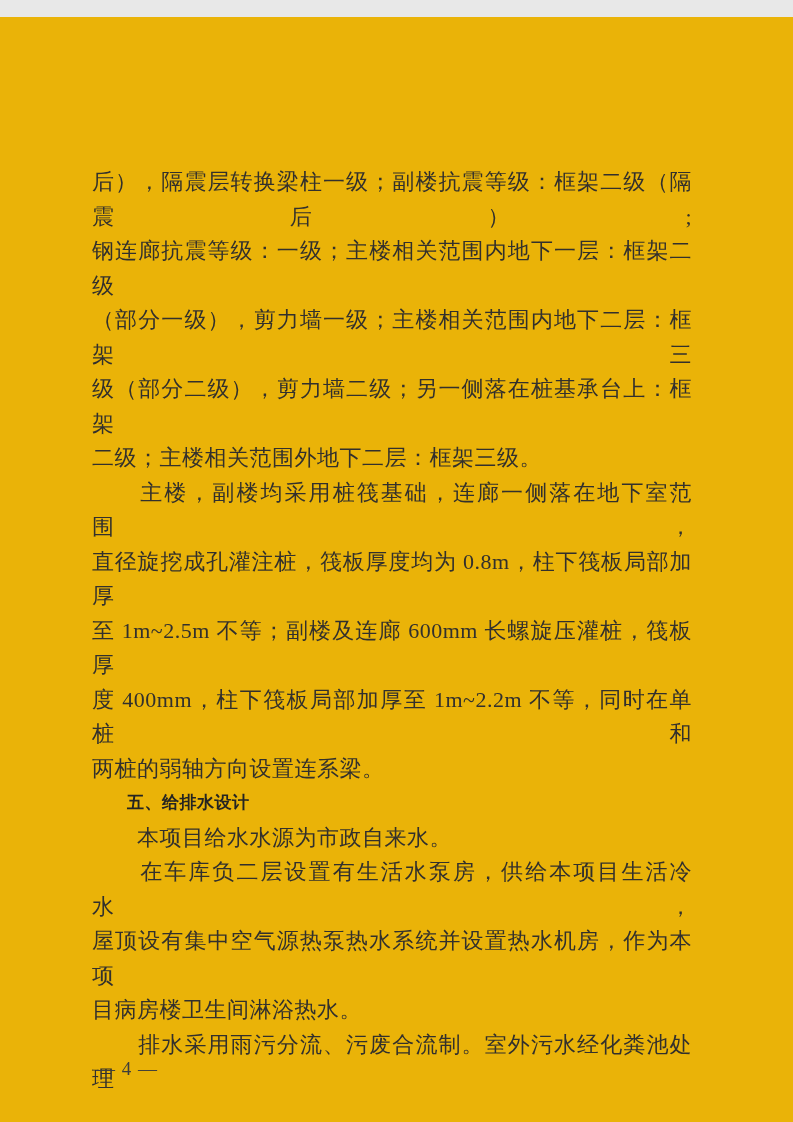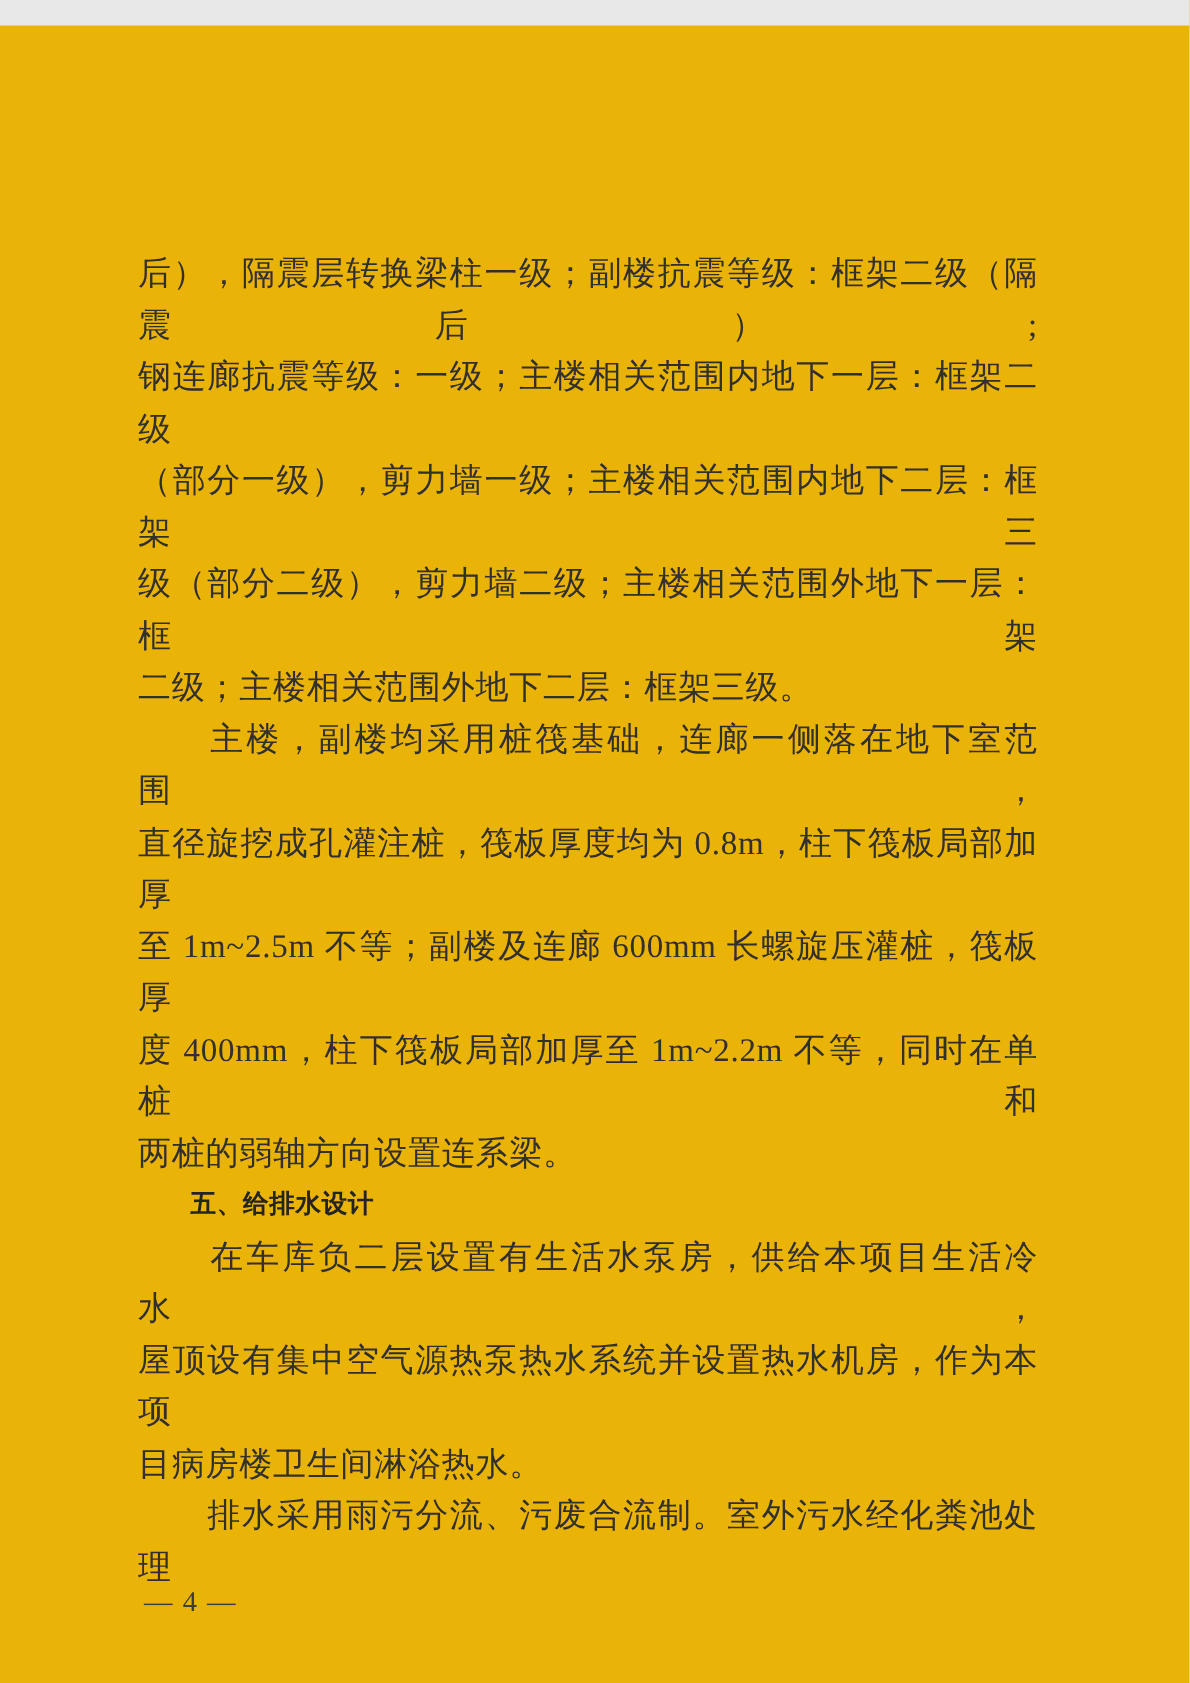--- a/index.html
+++ b/index.html
@@ -52,27 +52,28 @@
   }
 </style>
 </head>
 <body>
 
 <div class="page">
   <div class="text-block">
       <div class="line fill">后），隔震层转换梁柱一级；副楼抗震等级：框架二级（隔震后）;</div>
       <div class="line fill">钢连廊抗震等级：一级；主楼相关范围内地下一层：框架二级</div>
       <div class="line fill">（部分一级），剪力墙一级；主楼相关范围内地下二层：框架三</div>
-      <div class="line fill">级（部分二级），剪力墙二级；主楼相关范围外地下一层：框架</div>
+      <div class="line fill">级（部分二级），剪力墙二级；另一侧落在桩基承台上：框架</div>
       <div class="line">二级；主楼相关范围外地下二层：框架三级。</div>
       <div class="line fill">　　主楼，副楼均采用桩筏基础，连廊一侧落在地下室范围，</div>
       <div class="line fill">直径旋挖成孔灌注桩，筏板厚度均为 0.8m，柱下筏板局部加厚</div>
       <div class="line fill">至 1m~2.5m 不等；副楼及连廊 600mm 长螺旋压灌桩，筏板厚</div>
       <div class="line fill">度 400mm，柱下筏板局部加厚至 1m~2.2m 不等，同时在单桩和</div>
       <div class="line">两桩的弱轴方向设置连系梁。</div>
       <div class="line heading">　　五、给排水设计</div>
+      <div class="line">　　本项目给水水源为市政自来水。</div>
       <div class="line fill">　　在车库负二层设置有生活水泵房，供给本项目生活冷水，</div>
       <div class="line fill">屋顶设有集中空气源热泵热水系统并设置热水机房，作为本项</div>
       <div class="line">目病房楼卫生间淋浴热水。</div>
       <div class="line fill">　　排水采用雨污分流、污废合流制。室外污水经化粪池处理</div>
     </div>
   <div class="page-number">— 4 —</div>
 </div>
 
 </body></html>

